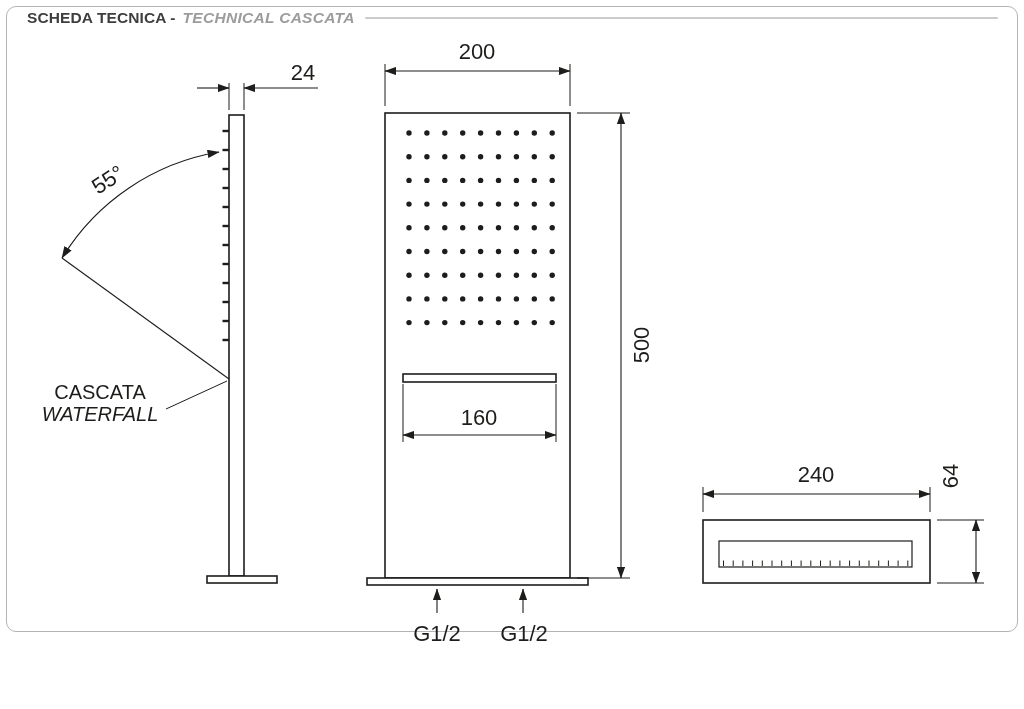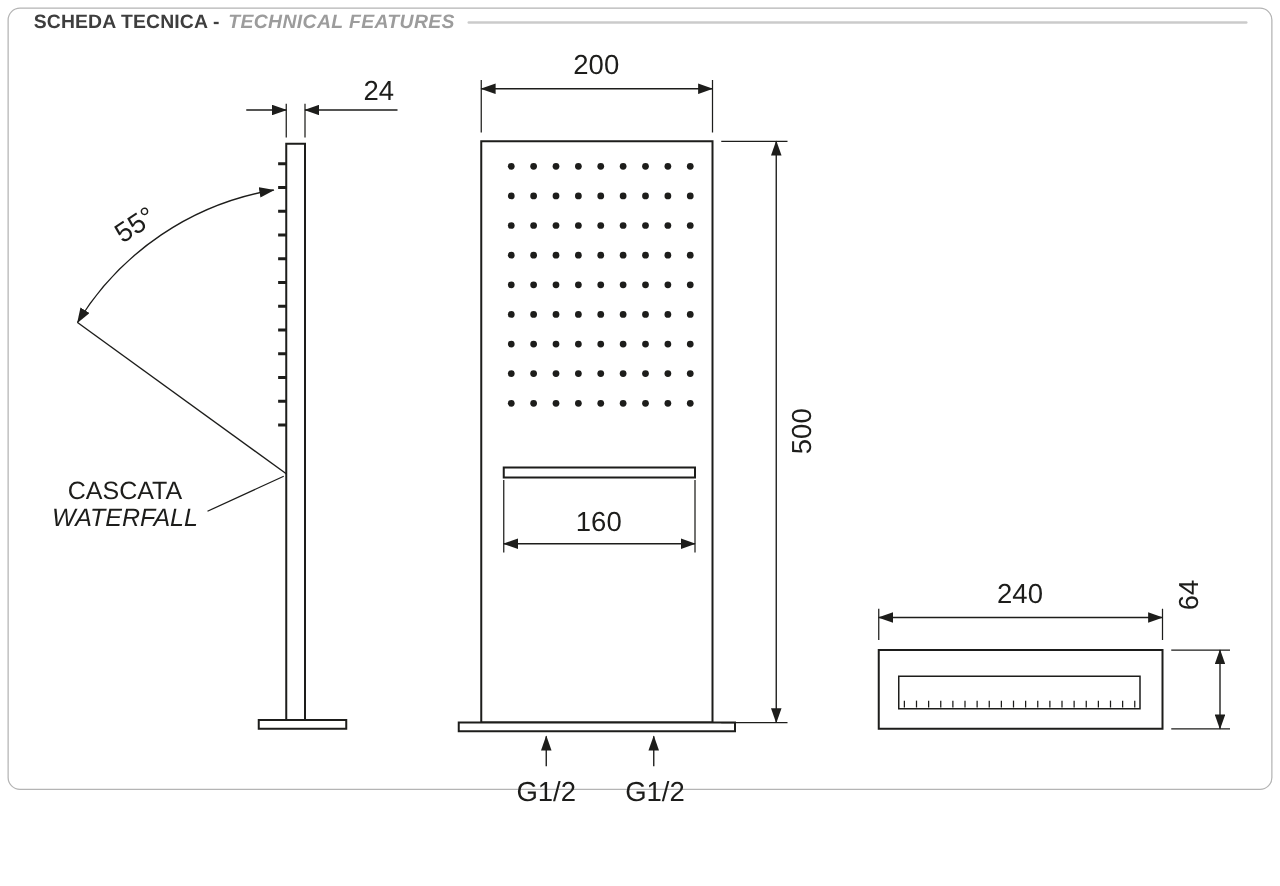--- a/index.html
+++ b/index.html
@@ -24,21 +24,21 @@
   .lbl-it{font-size:20px;font-style:italic}
 </style>
 </head>
 <body>
 
 <div class="sheet">
   <div class="frame"></div>
 
   <div class="header">
     <span class="title">SCHEDA TECNICA -</span>
-    <span class="subtitle">TECHNICAL FEATURES</span>
+    <span class="subtitle">TECHNICAL CASCATA</span>
     <div class="rule"></div>
   </div>
 
   <svg id="drawing" width="1024" height="709" viewBox="0 0 1024 709">
     <defs>
       <marker id="arr" viewBox="0 0 10 7" refX="9.5" refY="3.5" markerWidth="11" markerHeight="7.7" orient="auto-start-reverse">
         <path d="M0,0 L10,3.5 L0,7 Z" fill="#1d1d1b"></path>
       </marker>
     </defs>
 

